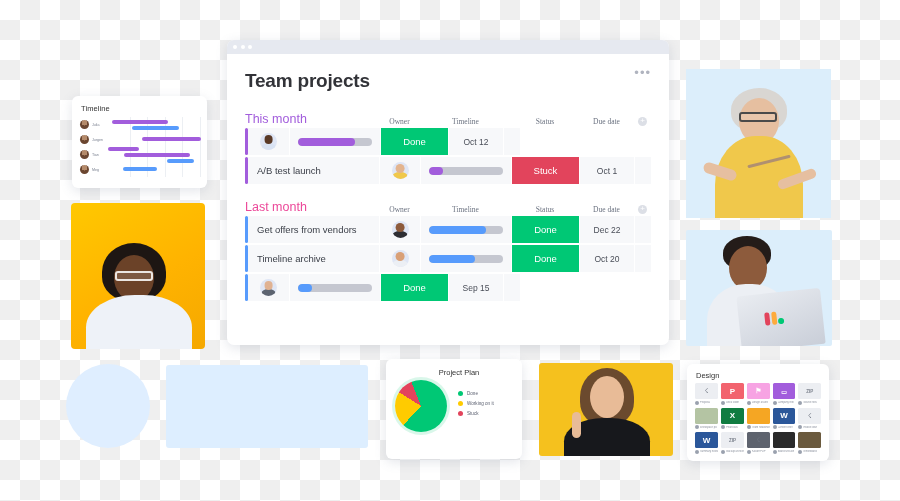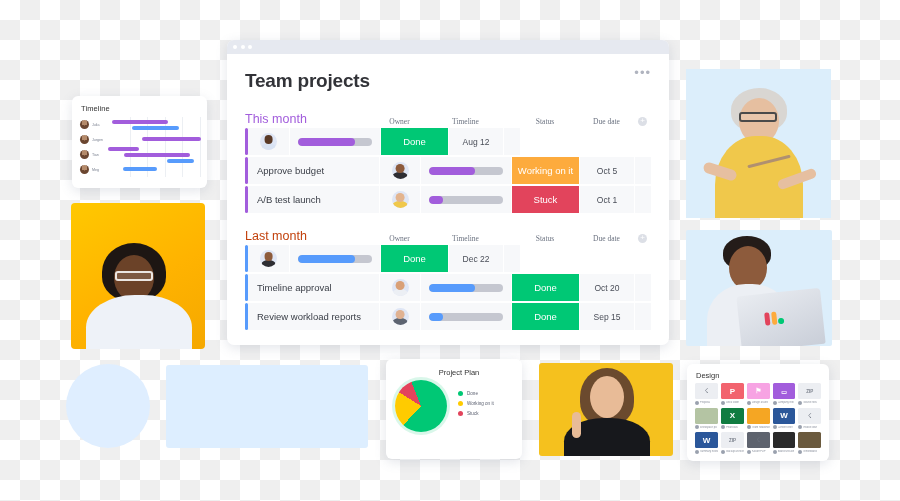--- a/index.html
+++ b/index.html
@@ -129,21 +129,21 @@
   .board-head { display: flex; align-items: flex-start; justify-content: space-between; }
   #board-title { font-size: 19px; color: #323338; font-weight: 700; letter-spacing: -.2px; }
   #board-menu { color: #b0b4bf; font-size: 13px; letter-spacing: 1px; line-height: 6px; cursor: pointer; }
 
   .group { margin-top: 14px; }
   .group:nth-of-type(2) { margin-top: 18px; }
 
   .grp-header { display: flex; align-items: flex-end; height: 16px; }
   .grp-name { font-size: 12.5px; font-weight: 400; }
   .grp-name.purple { color: #a25ddc; }
-  .grp-name.blue { color: #c2410c; }
+  .grp-name.blue { color: #ec4899; }
 
   .cols { display: flex; margin-left: auto; align-items: flex-end; }
   .col-h { font-size: 7.5px; color: #6b7280; text-align: center; font-family: Liberation Serif, serif; }
   .c-owner    { width: 41px; }
   .c-timeline { width: 91px; }
   .c-status   { width: 68px; }
   .c-due      { width: 55px; }
   .c-add      { width: 17px; display: flex; justify-content: center; }
   .plus-circle {
     width: 9px; height: 9px; border-radius: 50%;
@@ -314,47 +314,25 @@
           </div>
           <div class="cell c-timeline">
             <div class="bar-track">
               <div class="bar-fill" style="width:77%;background:#a25ddc;"></div>
             </div>
           </div>
           <div class="cell c-status" style="padding:0;background:transparent;">
             <div class="status-pill" style="background:#00c875;">Done</div>
           </div>
           <div class="cell c-due">
-            <span class="due-txt">Aug 12</span>
+            <span class="due-txt">Oct 12</span>
           </div>
           <div class="cell c-add"></div>
         </div>
 
-        <div class="row">
-          <div class="row-accent purple"></div>
-          <div class="cell cell-name">Approve budget</div>
-          <div class="cell c-owner">
-            <div class="avatar">
-              <div class="ab" style="background:#2e2e33;"></div>
-              <div class="ah" style="background:#8d5b3c;"></div>
-            </div>
-          </div>
-          <div class="cell c-timeline">
-            <div class="bar-track">
-              <div class="bar-fill" style="width:62%;background:#a25ddc;"></div>
-            </div>
-          </div>
-          <div class="cell c-status" style="padding:0;background:transparent;">
-            <div class="status-pill" style="background:#fdab3d;">Working on it</div>
-          </div>
-          <div class="cell c-due">
-            <span class="due-txt">Oct 5</span>
-          </div>
-          <div class="cell c-add"></div>
-        </div>
 
         <div class="row">
           <div class="row-accent purple"></div>
           <div class="cell cell-name">A/B test launch</div>
           <div class="cell c-owner">
             <div class="avatar">
               <div class="ab" style="background:#f0c84b;"></div>
               <div class="ah" style="background:#e3b48e;"></div>
             </div>
           </div>
@@ -382,20 +360,21 @@
             <div class="col-h c-status">Status</div>
             <div class="col-h c-due">Due date</div>
             <div class="c-add">
               <div class="plus-circle">+</div>
             </div>
           </div>
         </div>
 
         <div class="row">
           <div class="row-accent blue"></div>
+          <div class="cell cell-name">Get offers from vendors</div>
           <div class="cell c-owner">
             <div class="avatar">
               <div class="ab" style="background:#2e2e33;"></div>
               <div class="ah" style="background:#8d5b3c;"></div>
             </div>
           </div>
           <div class="cell c-timeline">
             <div class="bar-track">
               <div class="bar-fill" style="width:77%;background:#579bfc;"></div>
             </div>
@@ -404,21 +383,21 @@
             <div class="status-pill" style="background:#00c875;">Done</div>
           </div>
           <div class="cell c-due">
             <span class="due-txt">Dec 22</span>
           </div>
           <div class="cell c-add"></div>
         </div>
 
         <div class="row">
           <div class="row-accent blue"></div>
-          <div class="cell cell-name">Timeline approval</div>
+          <div class="cell cell-name">Timeline archive</div>
           <div class="cell c-owner">
             <div class="avatar">
               <div class="ab" style="background:#eceff4;"></div>
               <div class="ah" style="background:#d9a077;"></div>
             </div>
           </div>
           <div class="cell c-timeline">
             <div class="bar-track">
               <div class="bar-fill" style="width:62%;background:#579bfc;"></div>
             </div>
@@ -427,21 +406,20 @@
             <div class="status-pill" style="background:#00c875;">Done</div>
           </div>
           <div class="cell c-due">
             <span class="due-txt">Oct 20</span>
           </div>
           <div class="cell c-add"></div>
         </div>
 
         <div class="row">
           <div class="row-accent blue"></div>
-          <div class="cell cell-name">Review workload reports</div>
           <div class="cell c-owner">
             <div class="avatar">
               <div class="ab" style="background:#5d6470;"></div>
               <div class="ah" style="background:#e0b292;"></div>
             </div>
           </div>
           <div class="cell c-timeline">
             <div class="bar-track">
               <div class="bar-fill" style="width:19%;background:#579bfc;"></div>
             </div>

